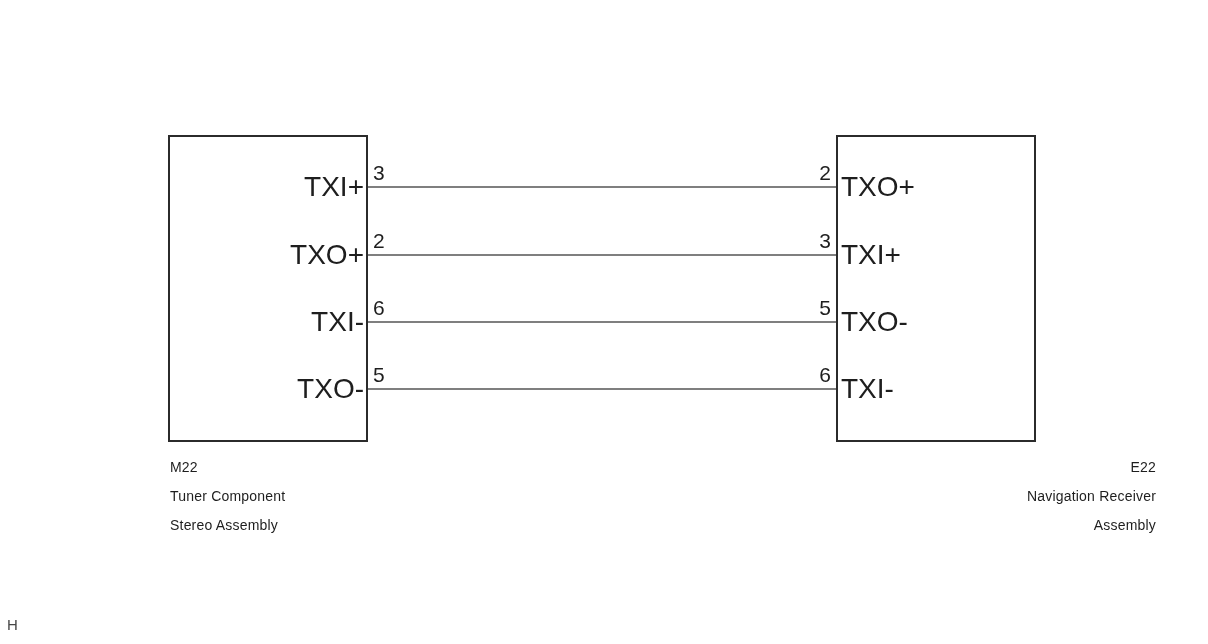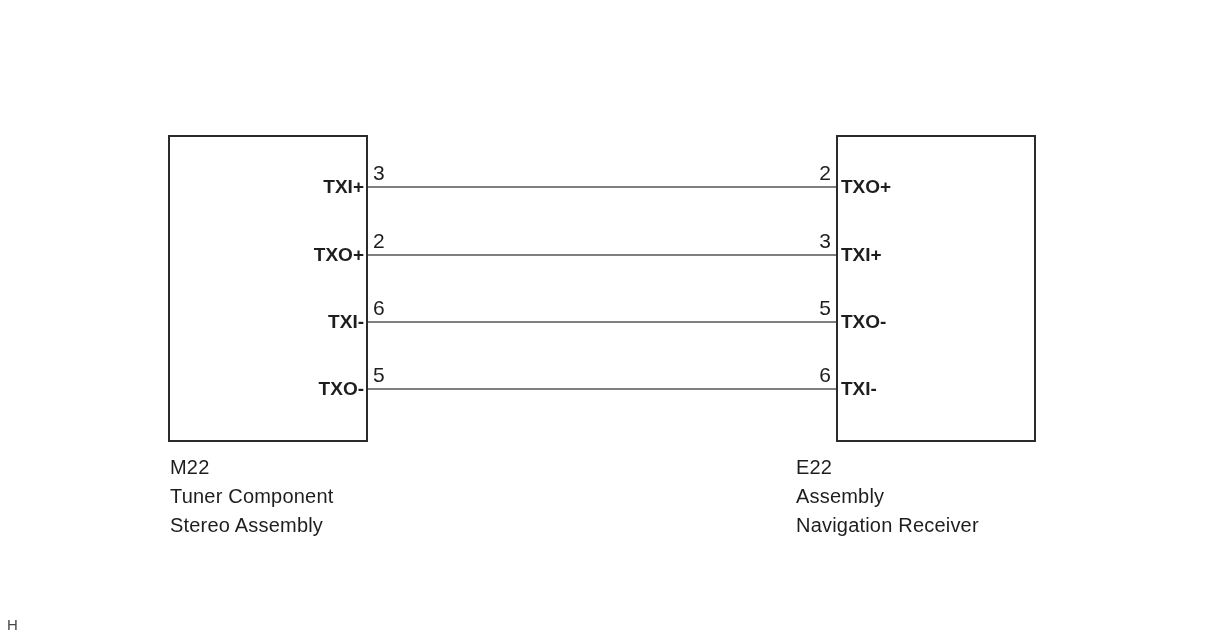--- a/index.html
+++ b/index.html
@@ -31,24 +31,23 @@
   .wire {
     position: absolute;
     left: 368px;
     width: 468px;
     height: 2px;
     background: var(--wire, #7f7f7f);
   }
 
   .pin-label {
     position: absolute;
-    font-size: 19px;
+    font-size: 28px;
     line-height: 26px;
     white-space: nowrap;
-    font-weight: bold;
   }
   .pin-label.lside {
     left: 214px;
     width: 150px;
     text-align: right;
   }
   .pin-label.rside {
     left: 841px;
     width: 160px;
     text-align: left;
@@ -68,27 +67,27 @@
   .pin-number.rside {
     left: 761px;
     width: 70px;
     text-align: right;
   }
 
   .caption {
     position: absolute;
     top: 453px;
     width: 320px;
-    font-size: 20px;
+    font-size: 14px;
     line-height: 29px;
     letter-spacing: 0.2px;
     white-space: nowrap;
   }
   .caption.left  { left: 170px; }
-  .caption.right { left: 796px; }
+  .caption.right { left: 836px; text-align: right; }
 
   .corner-mark {
     position: absolute;
     left: 7px;
     top: 616px;
     font-size: 15px;
     line-height: 18px;
     color: var(--corner-mark, #474747);
   }
 </style>
@@ -125,19 +124,19 @@
   <div class="pin-label rside" style="top:309px">TXO-</div>
   <div class="pin-label rside" style="top:376px">TXI-</div>
 
   <div class="caption left">
     <div>M22</div>
     <div>Tuner Component</div>
     <div>Stereo Assembly</div>
   </div>
   <div class="caption right">
     <div>E22</div>
+    <div>Navigation Receiver</div>
     <div>Assembly</div>
-    <div>Navigation Receiver</div>
   </div>
 
   <div class="corner-mark">H</div>
 
 </div>
 
 </body></html>

